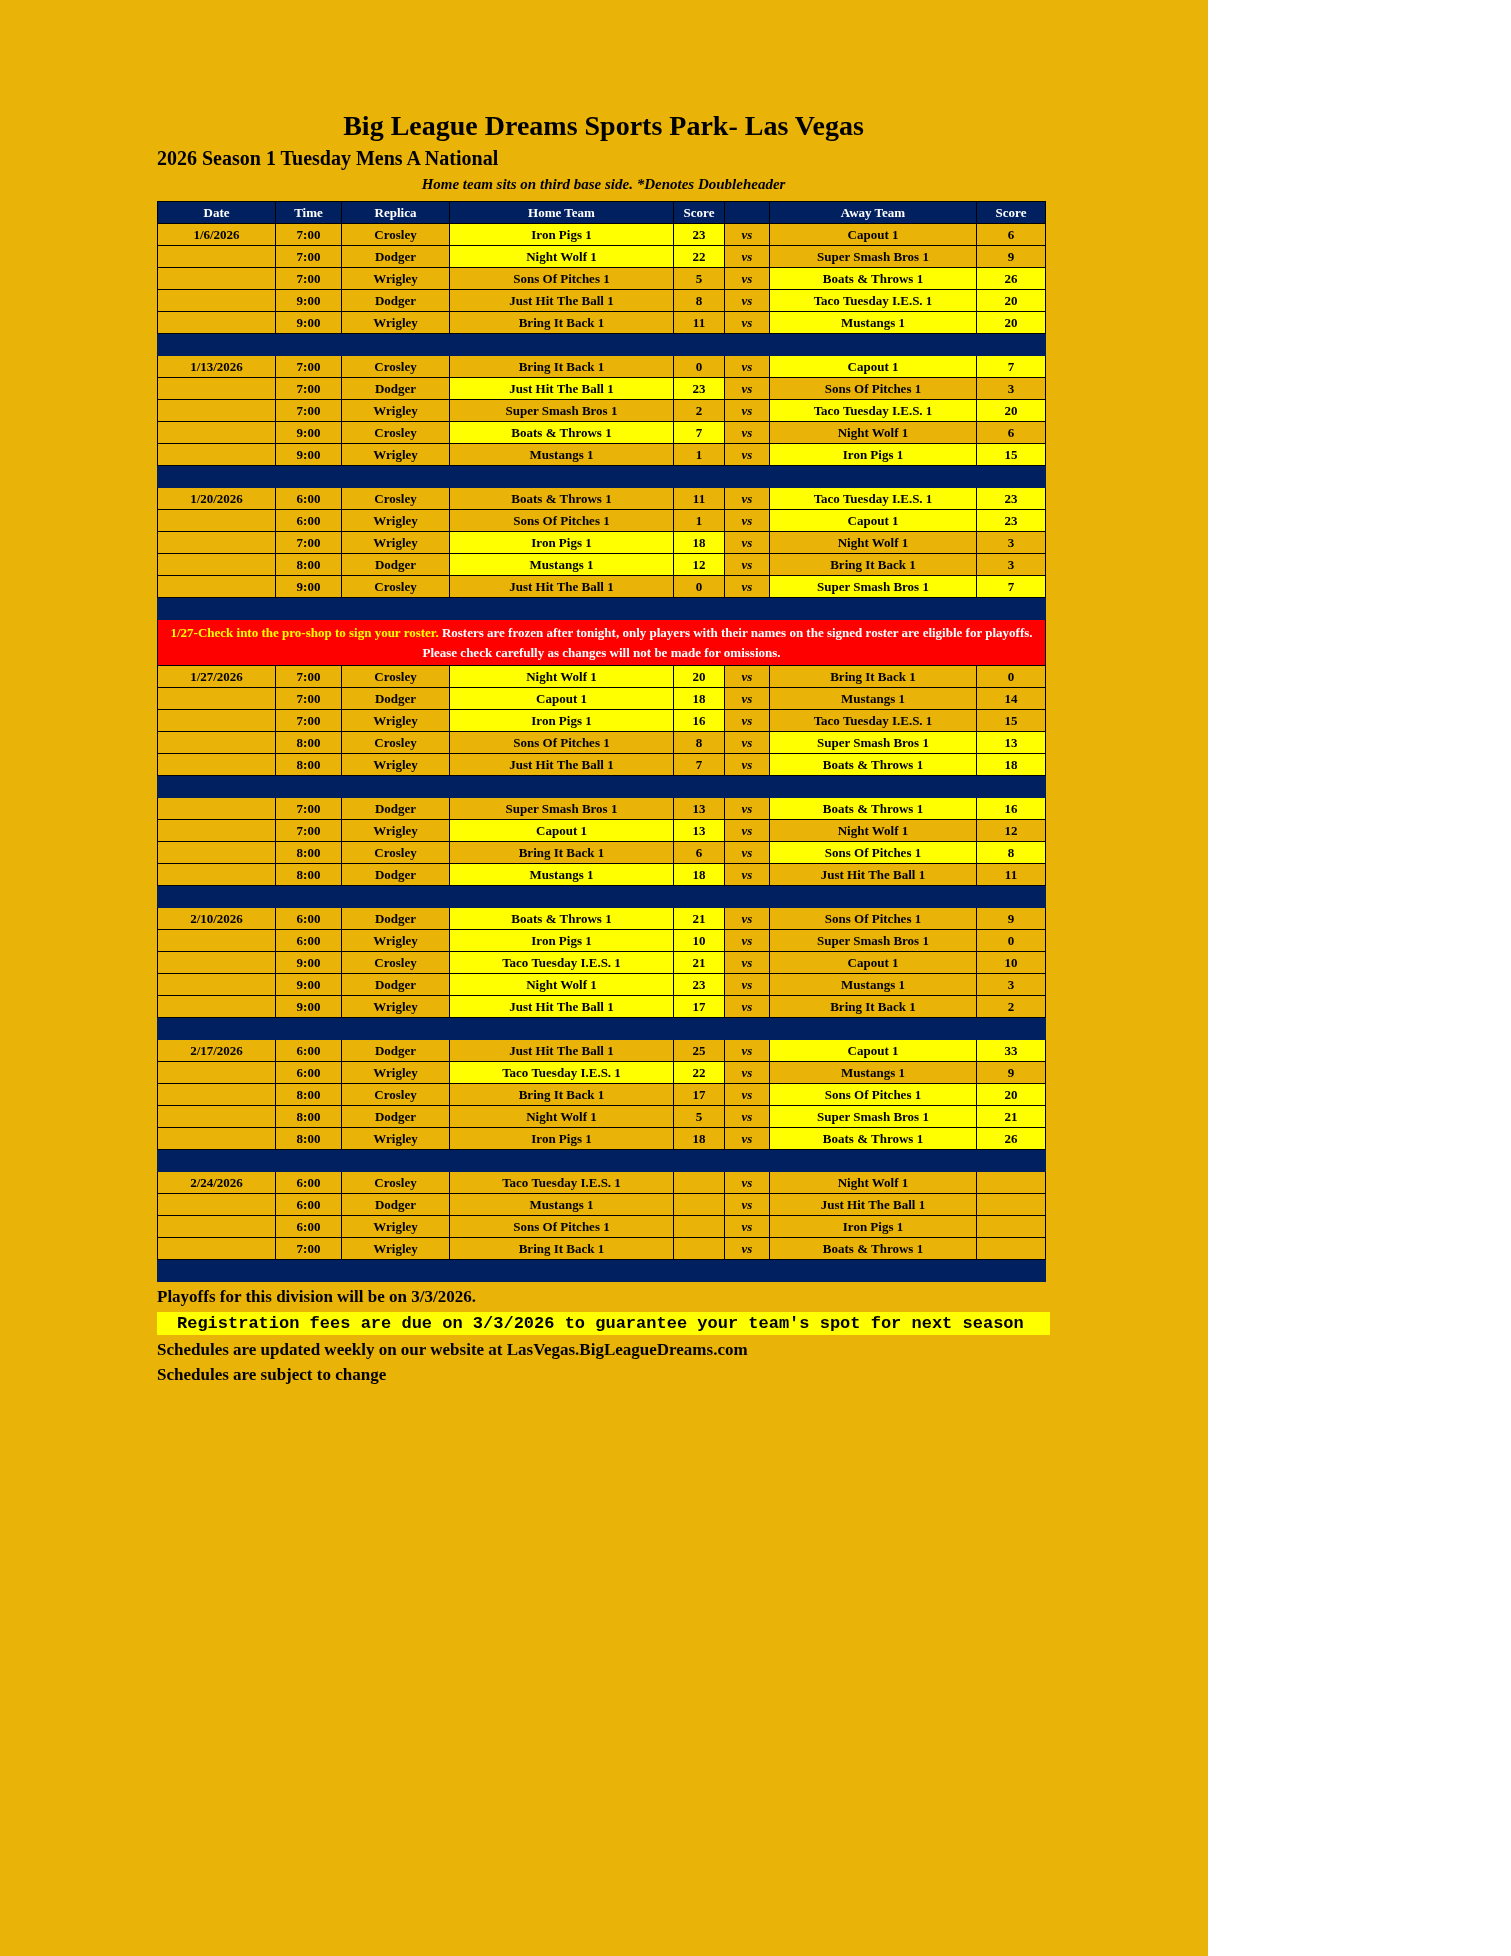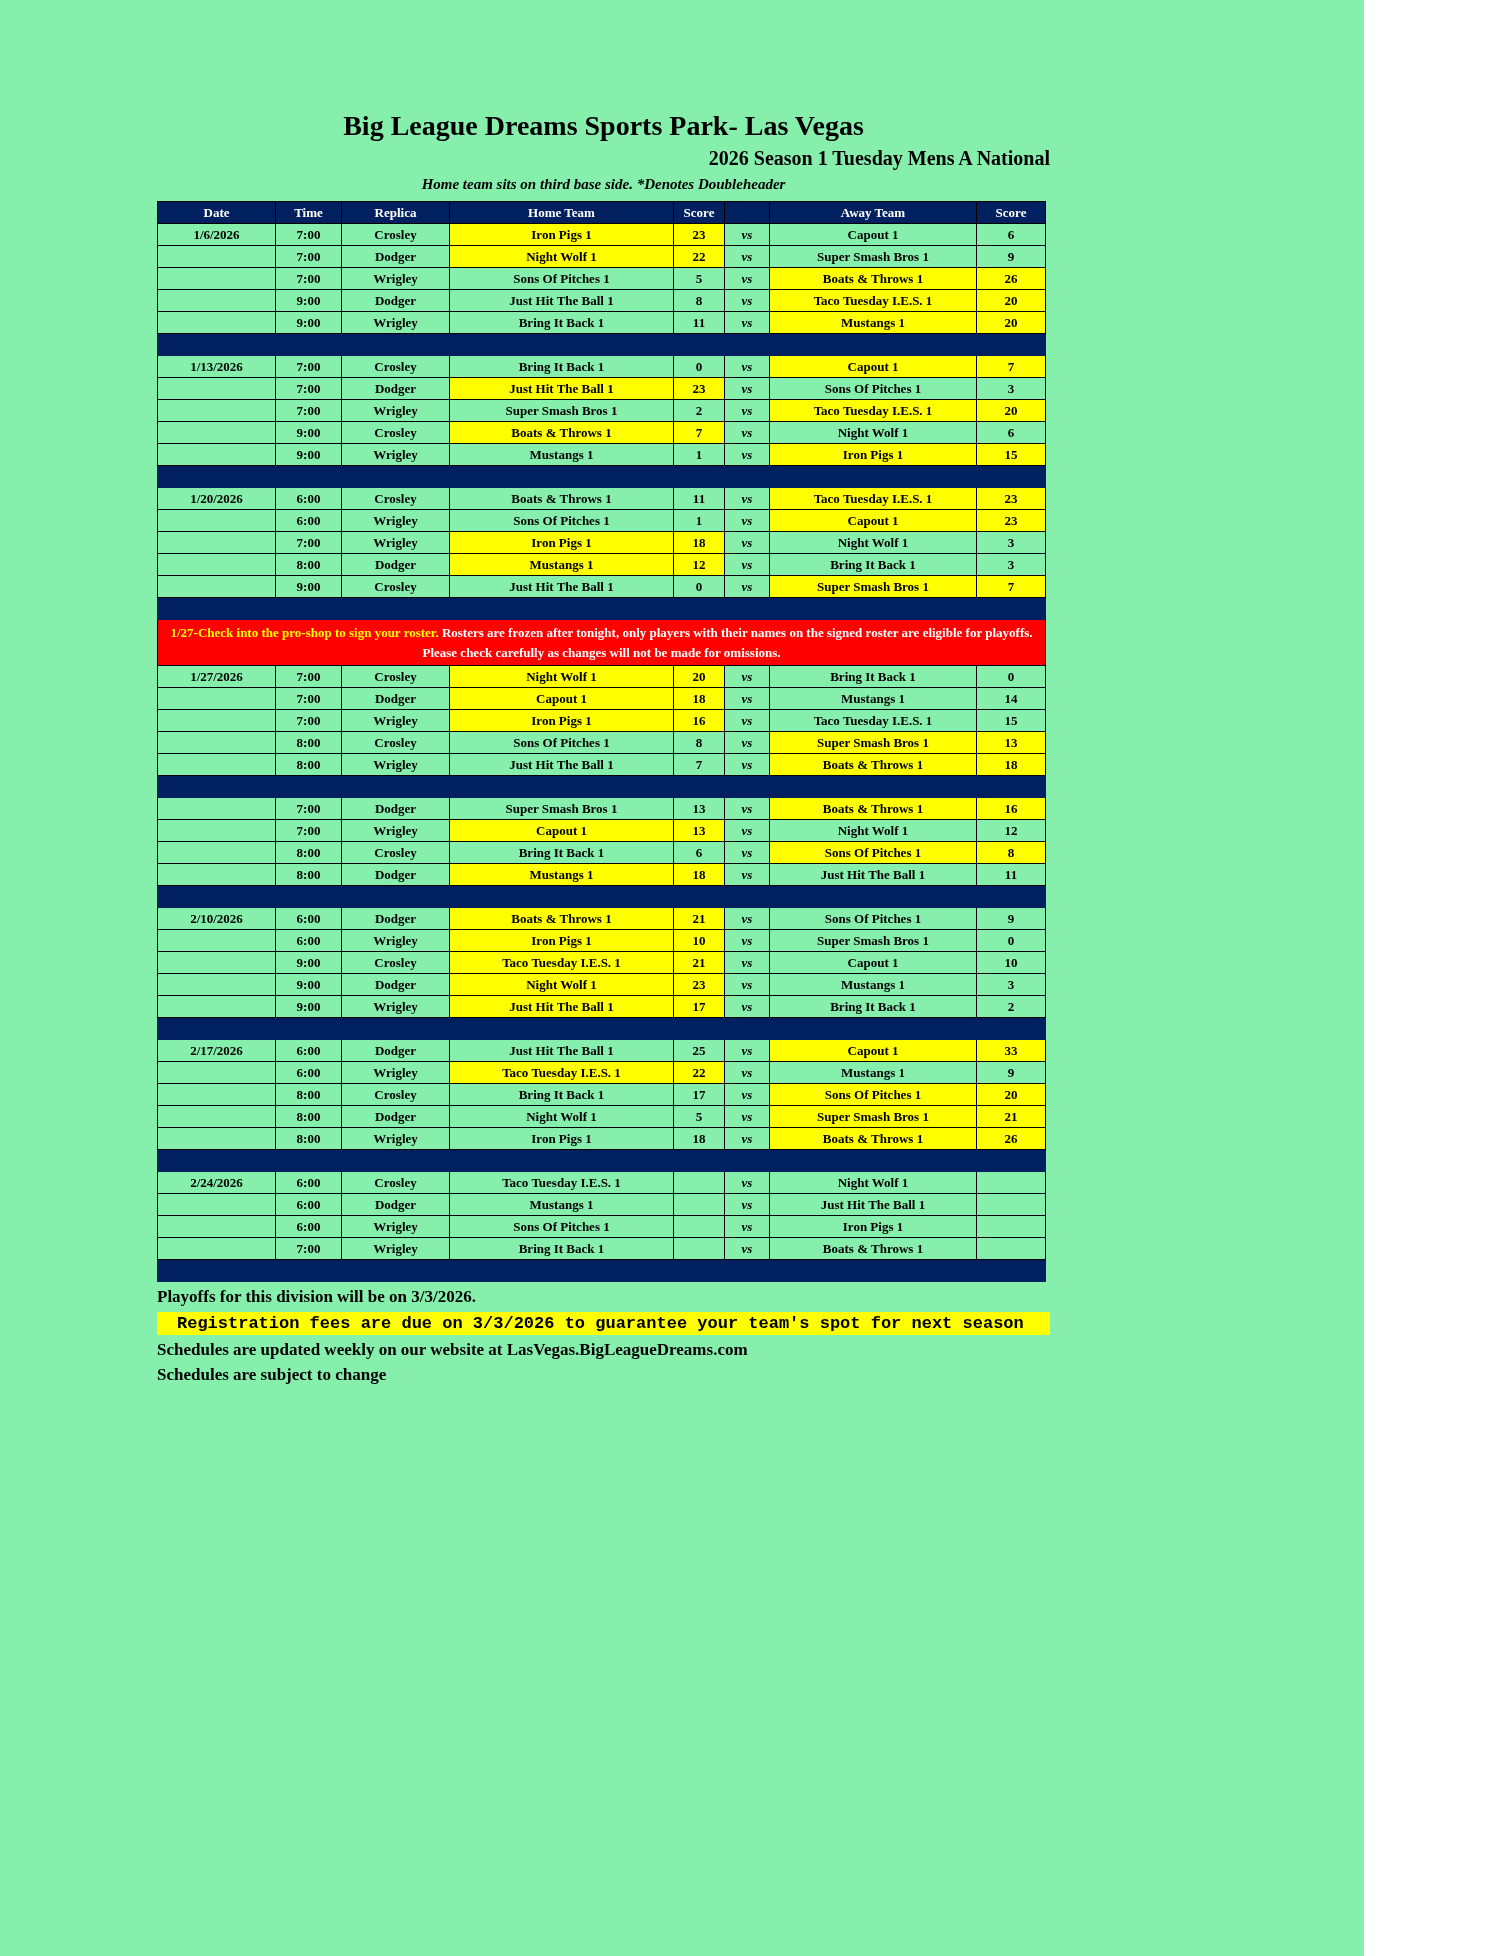--- a/index.html
+++ b/index.html
@@ -1,23 +1,23 @@
 <!DOCTYPE html>
 <html style="--navy: #002060; --yellow: #FFFF00; --red: #FF0000;"><head>
 <meta charset="utf-8">
 <style>
   :root { --navy:#002060; --yellow:#FFFF00; --red:#FF0000; }
   * { box-sizing: border-box; }
   html, body { margin:0; padding:0; background:#ffffff; }
   body { font-family:"Liberation Serif","DejaVu Serif",serif; color:#000; }
-  .page { position:relative; width:1364px; height:1956px; background:#86efac; overflow:hidden; }
+  .page { position:relative; width:1208px; height:1956px; background:#eab308; overflow:hidden; }
   .content { position:absolute; left:157px; top:0; width:893px; }
 
   .title { margin-top:110px; text-align:center; font-weight:bold; font-size:28px; line-height:1.15; }
-  .subtitle { text-align:right; font-weight:bold; font-size:20px; margin-top:5px; }
+  .subtitle { text-align:left; font-weight:bold; font-size:20px; margin-top:5px; }
   .note { text-align:center; font-weight:bold; font-style:italic; font-size:15px; margin-top:6px; }
 
   table.sched { border-collapse:collapse; table-layout:fixed; width:888px; margin-top:8px;border-radius:20px; }
   .sched th, .sched td {
     border:1px solid #000; padding:0 2px; height:22px;
     text-align:center; vertical-align:middle;
     font-weight:bold; font-size:13px; overflow:hidden; white-space:nowrap;
   }
   .sched thead th { background:var(--navy); color:#fff; border-color:#000; }
   .sep-row td { background:var(--navy); border-color:var(--navy); height:22px; }

